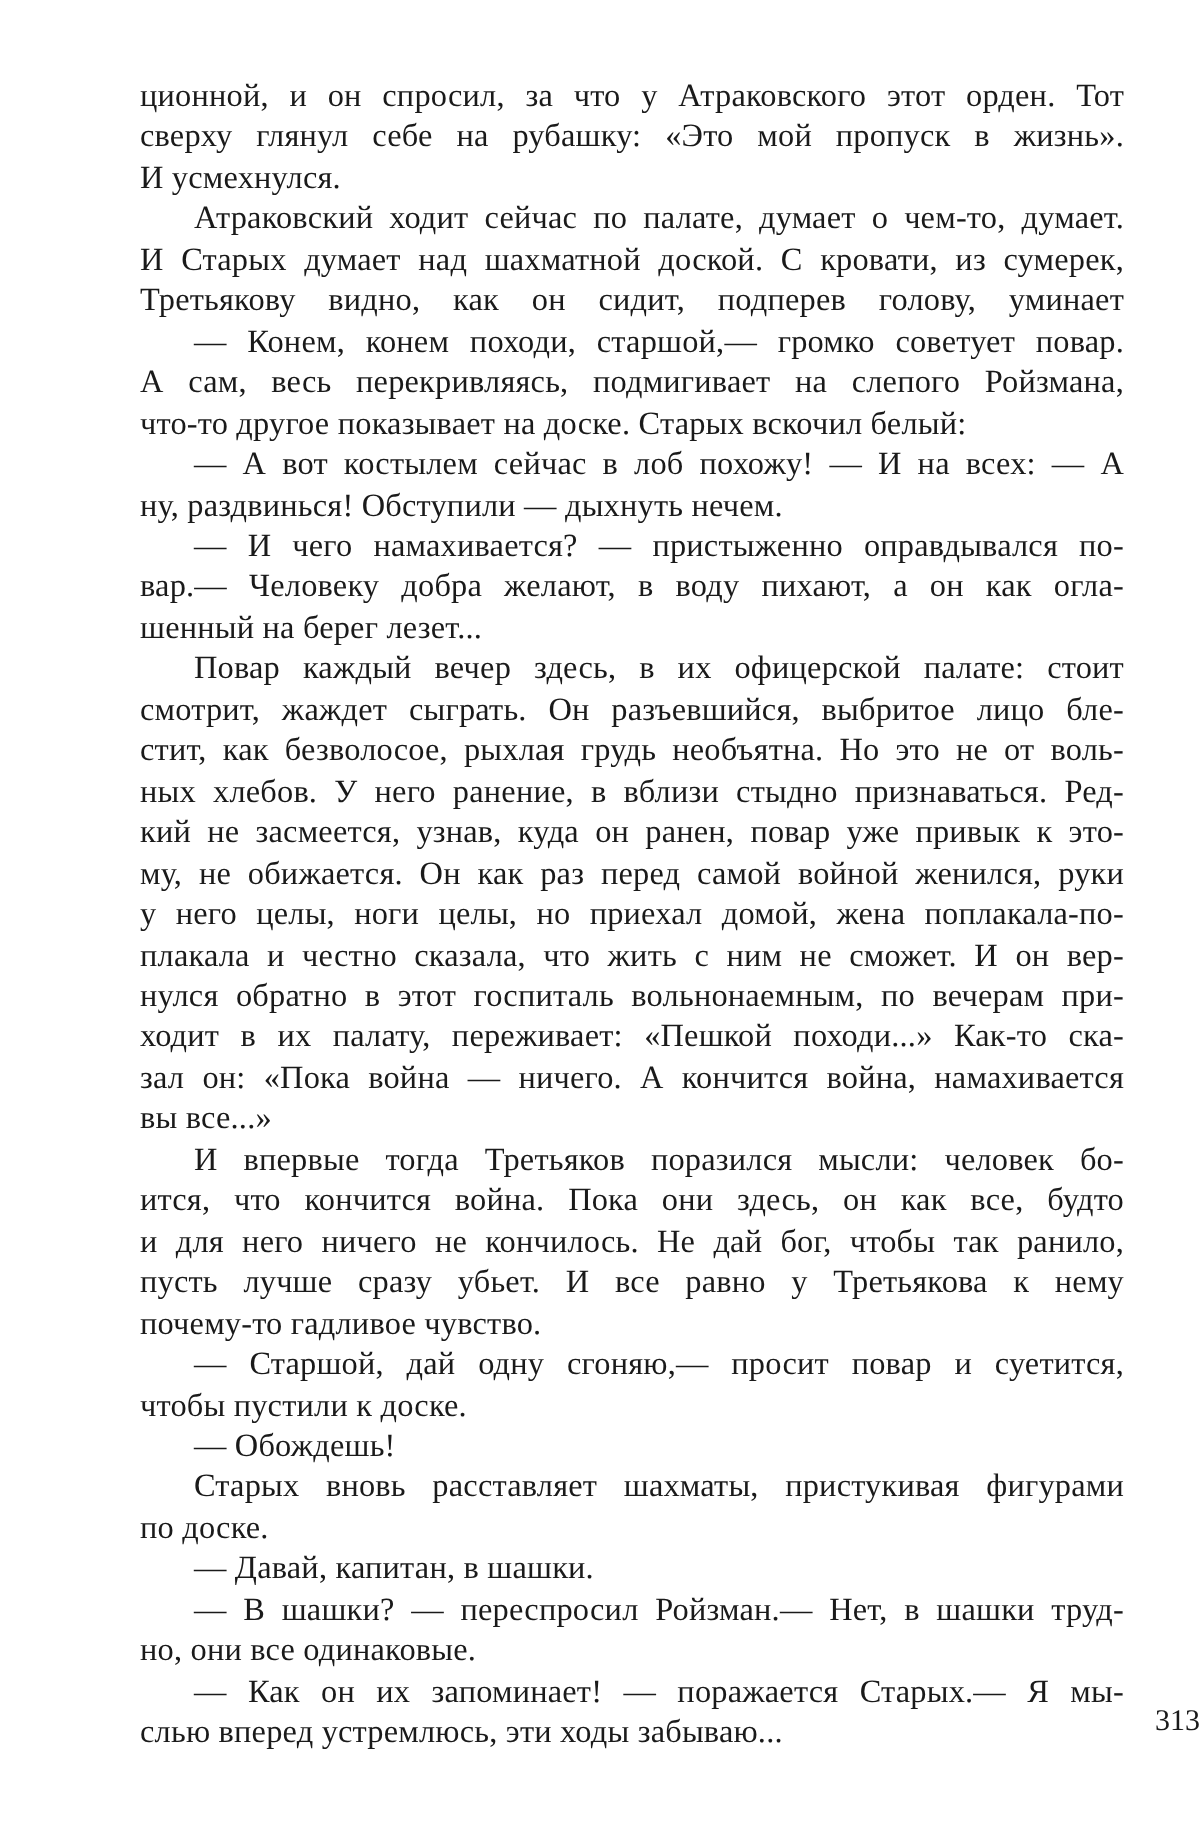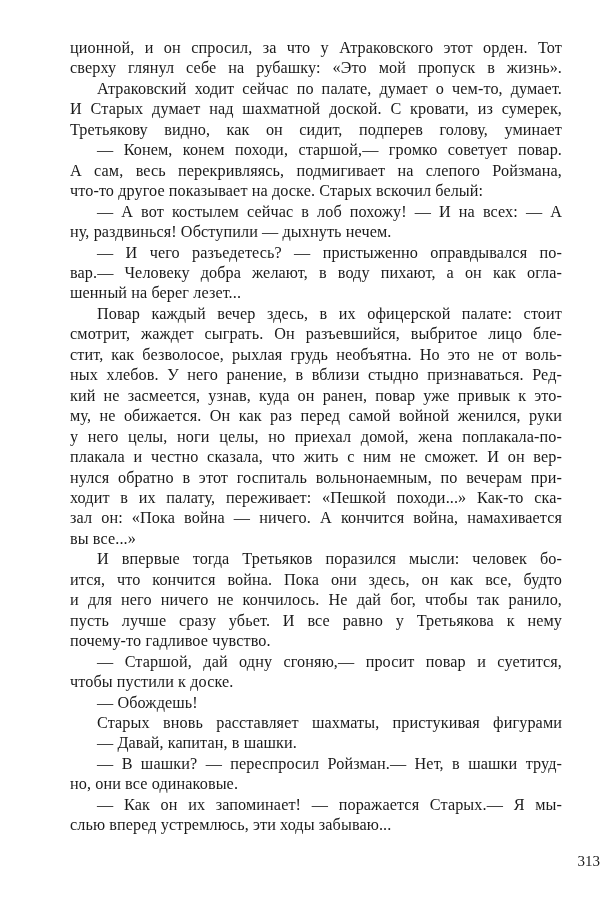--- a/index.html
+++ b/index.html
@@ -54,41 +54,42 @@
       color: #1a1a1a;
     }
   </style>
 </head>
 <body>
 
 <div class="page">
   <div class="para">
     <span class="line">ционной, и он спросил, за что у Атраковского этот орден. Тот</span>
     <span class="line">сверху глянул себе на рубашку: «Это мой пропуск в жизнь».</span>
+    <span class="line last">И усмехнулся.</span>
   </div>
 
   <div class="para">
     <span class="line indent">Атраковский ходит сейчас по палате, думает о чем-то, думает.</span>
     <span class="line">И Старых думает над шахматной доской. С кровати, из сумерек,</span>
     <span class="line">Третьякову видно, как он сидит, подперев голову, уминает</span>
   </div>
 
   <div class="para">
     <span class="line indent">— Конем, конем походи, старшой,— громко советует повар.</span>
     <span class="line">А сам, весь перекривляясь, подмигивает на слепого Ройзмана,</span>
     <span class="line last">что-то другое показывает на доске. Старых вскочил белый:</span>
   </div>
 
   <div class="para">
     <span class="line indent">— А вот костылем сейчас в лоб похожу! — И на всех: — А</span>
     <span class="line last">ну, раздвинься! Обступили — дыхнуть нечем.</span>
   </div>
 
   <div class="para">
-    <span class="line indent">— И чего разъедетесь? — пристыженно оправдывался по-</span>
+    <span class="line indent">— И чего намахивается? — пристыженно оправдывался по-</span>
     <span class="line">вар.— Человеку добра желают, в воду пихают, а он как огла-</span>
     <span class="line last">шенный на берег лезет...</span>
   </div>
 
   <div class="para">
     <span class="line indent">Повар каждый вечер здесь, в их офицерской палате: стоит</span>
     <span class="line">смотрит, жаждет сыграть. Он разъевшийся, выбритое лицо бле-</span>
     <span class="line">стит, как безволосое, рыхлая грудь необъятна. Но это не от воль-</span>
     <span class="line">ных хлебов. У него ранение, в вблизи стыдно признаваться. Ред-</span>
     <span class="line">кий не засмеется, узнав, куда он ранен, повар уже привык к это-</span>
@@ -113,20 +114,21 @@
     <span class="line indent">— Старшой, дай одну сгоняю,— просит повар и суетится,</span>
     <span class="line last">чтобы пустили к доске.</span>
   </div>
 
   <div class="para">
     <span class="line indent last">— Обождешь!</span>
   </div>
 
   <div class="para">
     <span class="line indent">Старых вновь расставляет шахматы, пристукивая фигурами</span>
+    <span class="line last">по доске.</span>
   </div>
 
   <div class="para">
     <span class="line indent last">— Давай, капитан, в шашки.</span>
   </div>
 
   <div class="para">
     <span class="line indent">— В шашки? — переспросил Ройзман.— Нет, в шашки труд-</span>
     <span class="line last">но, они все одинаковые.</span>
   </div>

